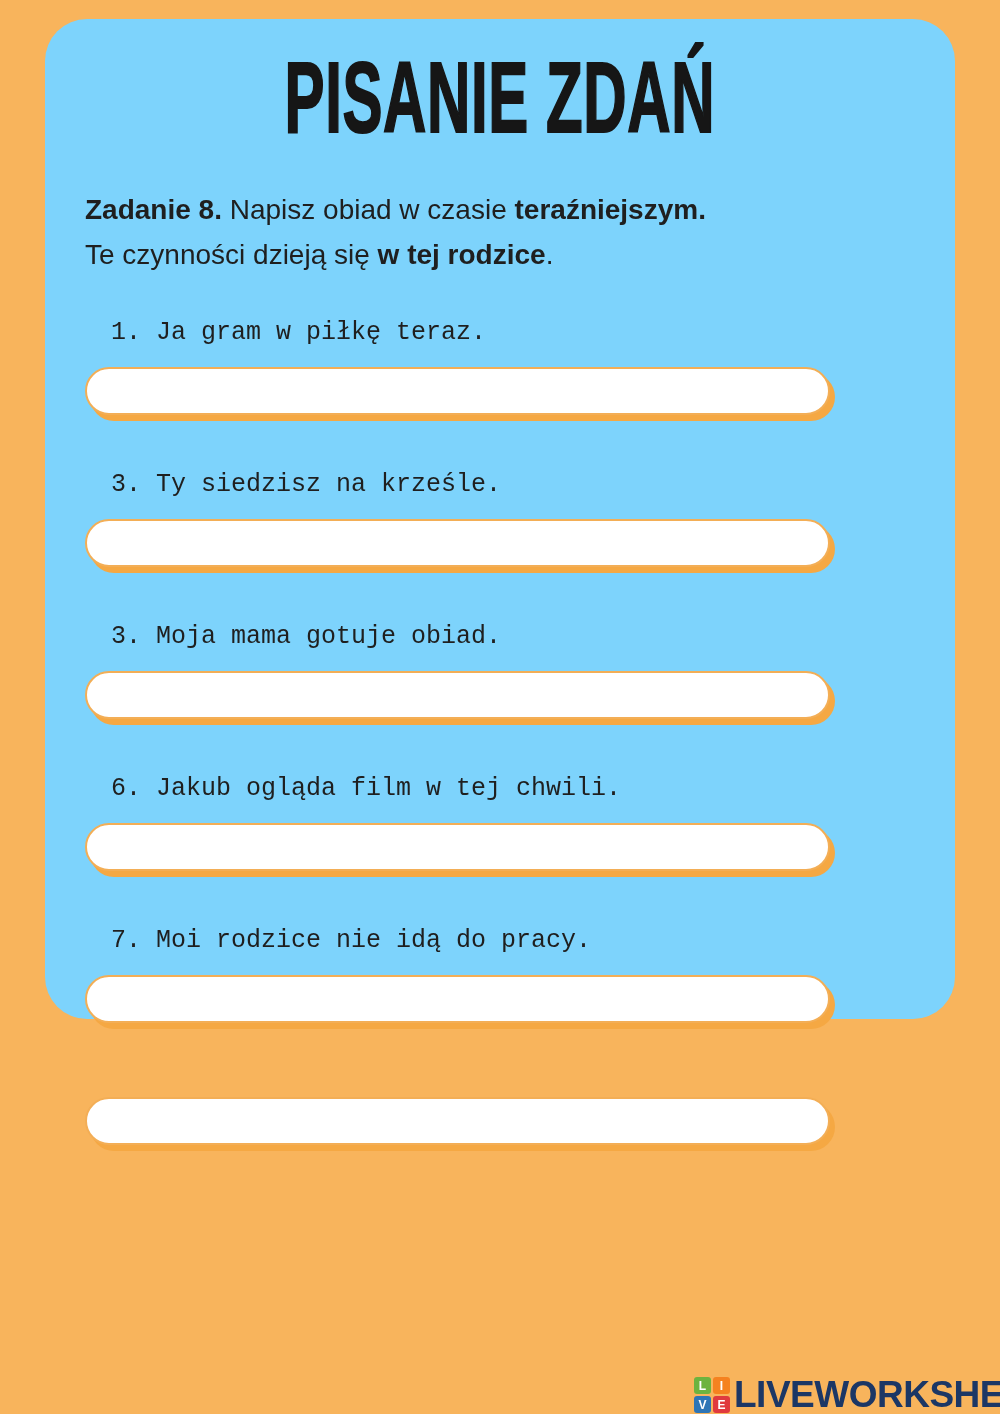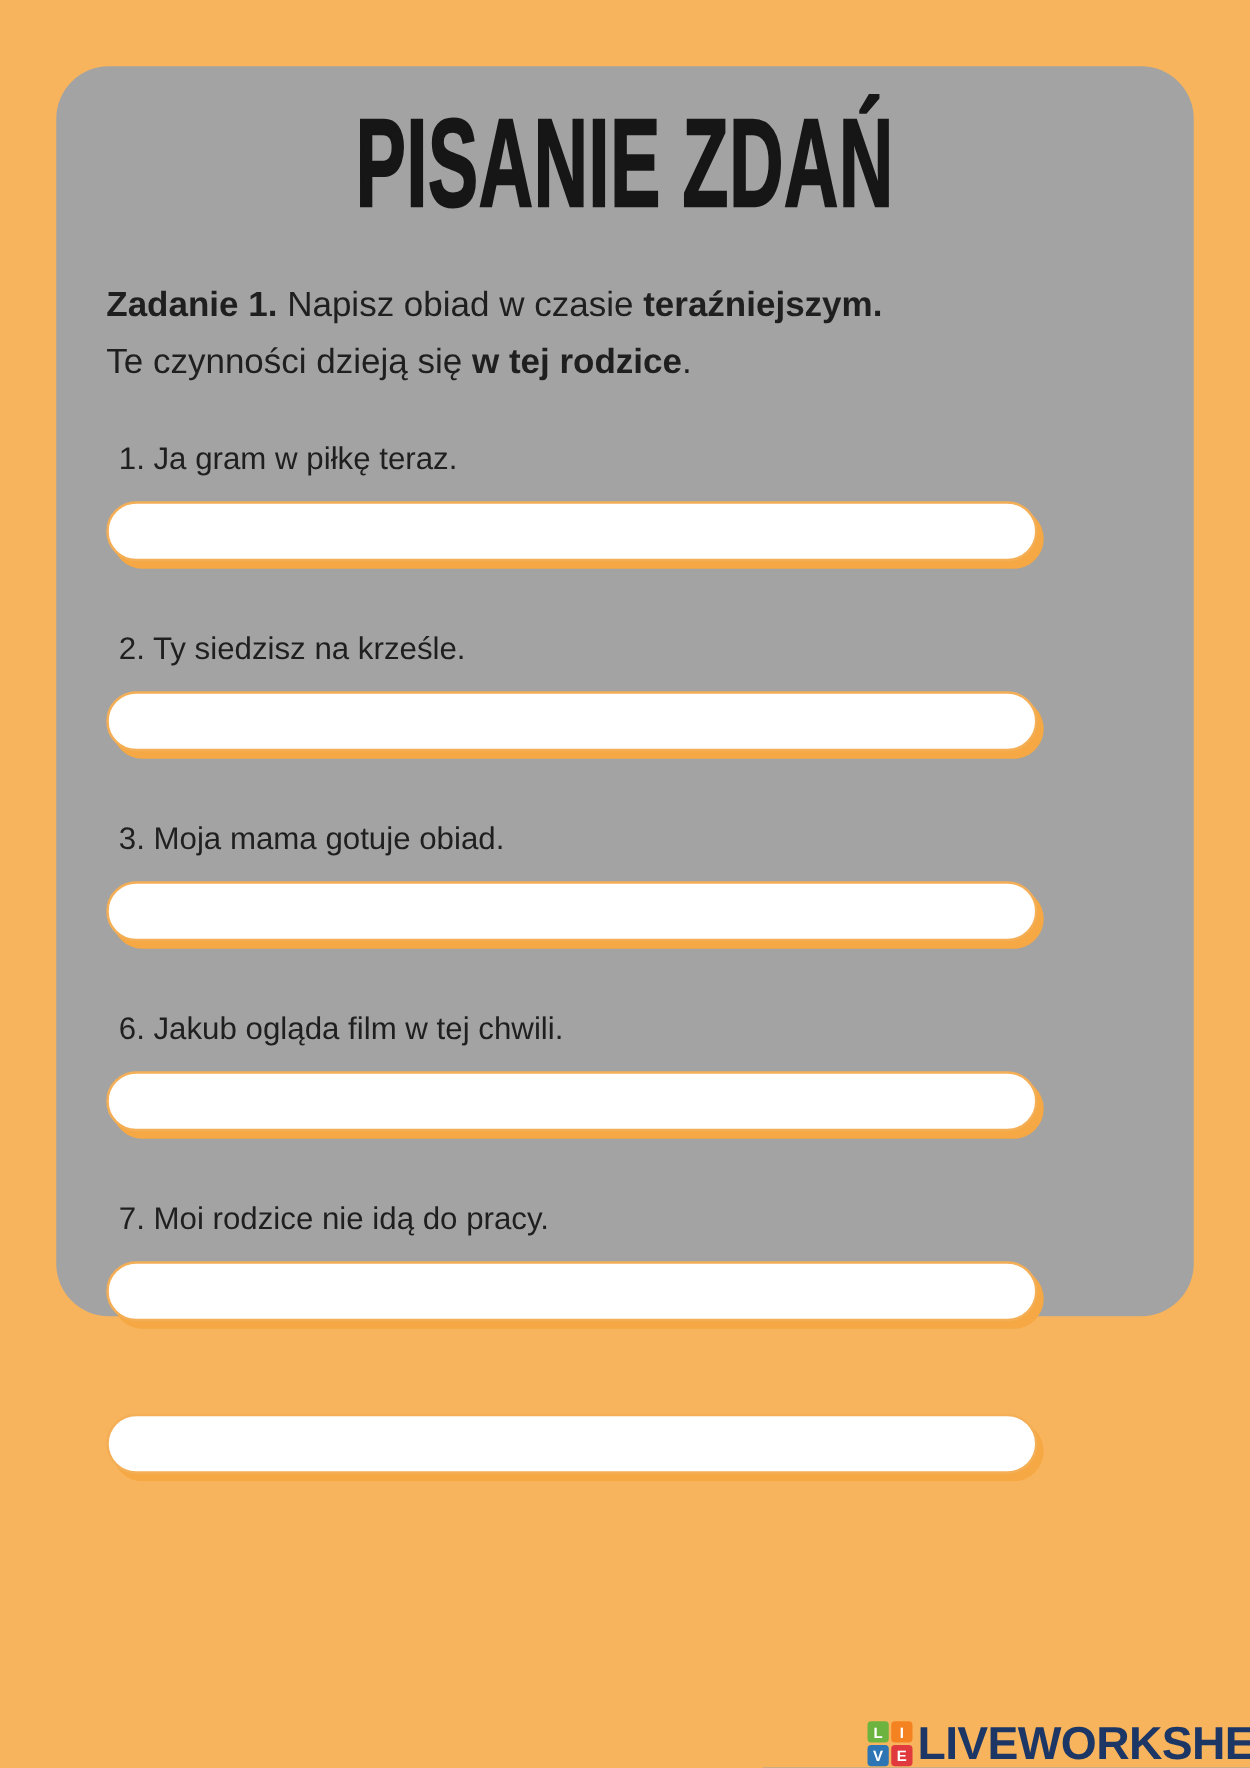--- a/index.html
+++ b/index.html
@@ -5,23 +5,23 @@
   * { box-sizing: border-box; margin: 0; padding: 0; }
   html, body { width: 1000px; height: 1414px; }
   body {
     position: relative;
     background: #F8B45C;
     font-family: "Liberation Sans", sans-serif;
     overflow: hidden;
   }
   .card {
     position: absolute;
-    left: 45px; top: 53px;
+    left: 45px; top: 19px;
     width: 910px; height: 1000px;
-    background: #a3a3a3;
+    background: #7dd3fc;
     border-radius: 42px;
   }
   .title {
     position: absolute;
     top: 28px; left: 0; right: 0;
     text-align: center;
     color: #161616;
     font-size: 100px;
     font-weight: bold;
     line-height: 1;
@@ -43,24 +43,25 @@
     color: #1f1f1f;
   }
   .instructions b { font-weight: bold; }
   .qblock {
     position: absolute;
     left: 40px;
     width: 760px;
   }
   .qblock .qlabel {
     display: block;
-    margin-left: 10px;
+    margin-left: 26px;
     font-size: 25px;
     line-height: 30px;
     color: #1f1f1f;
+    font-family: Liberation Mono, monospace;
   }
   .qblock input {
     display: block;
     margin-top: 19px;
     width: 745px;
     height: 48px;
     background: #FFFFFF;
     border: 2px solid #F3AE56;
     border-radius: 24px;
     box-shadow: 5px 6px 0 0 #F5A843;
@@ -117,29 +118,29 @@
     white-space: nowrap;
   }
 </style>
 </head>
 <body>
 
 <div class="card">
 
   <h1 class="title"><span>PISANIE ZDAŃ</span></h1>
 
-  <p class="instructions"><b>Zadanie 1.</b><span> Napisz obiad w czasie </span><b>teraźniejszym.</b><br><span>Te czynności dzieją się </span><b>w tej rodzice</b><span>.</span></p>
+  <p class="instructions"><b>Zadanie 8.</b><span> Napisz obiad w czasie </span><b>teraźniejszym.</b><br><span>Te czynności dzieją się </span><b>w tej rodzice</b><span>.</span></p>
 
   <div class="qblock q0">
     <span class="qlabel">1. Ja gram w piłkę teraz.</span>
     <input type="text" value="" style="">
   </div>
 
   <div class="qblock q1">
-    <span class="qlabel">2. Ty siedzisz na krześle.</span>
+    <span class="qlabel">3. Ty siedzisz na krześle.</span>
     <input type="text" value="" style="">
   </div>
 
   <div class="qblock q2">
     <span class="qlabel">3. Moja mama gotuje obiad.</span>
     <input type="text" value="" style="">
   </div>
 
   <div class="qblock q3">
     <span class="qlabel">6. Jakub ogląda film w tej chwili.</span>

